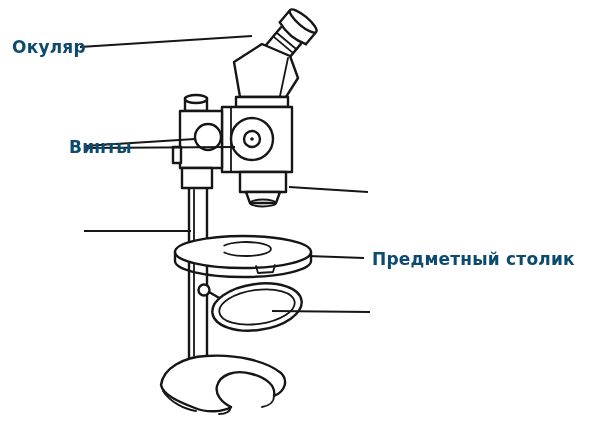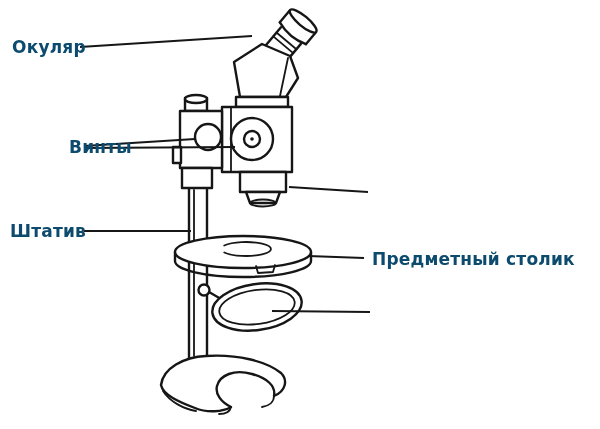--- a/index.html
+++ b/index.html
@@ -116,16 +116,15 @@
       <line x1="84" y1="148" x2="235" y2="147"></line>
       <line x1="84" y1="231" x2="191" y2="231"></line>
       <line x1="368" y1="192" x2="289" y2="187"></line>
       <line x1="364" y1="258" x2="308" y2="256"></line>
       <line x1="370" y1="312" x2="272" y2="311"></line>
     </g>
   </svg>
 
   <div class="lbl" style="left:12px;  top:36px;">Окуляр</div>
   <div class="lbl" style="left:40px;  top:136px;margin-left:29px;">Винты</div>
-  <div class="lbl" style="left:10px;  top:220px;">Штатив</div>
   <div class="lbl" style="left:372px; top:248px;">Предметный столик</div>
 
 </div>
 
 </body></html>

